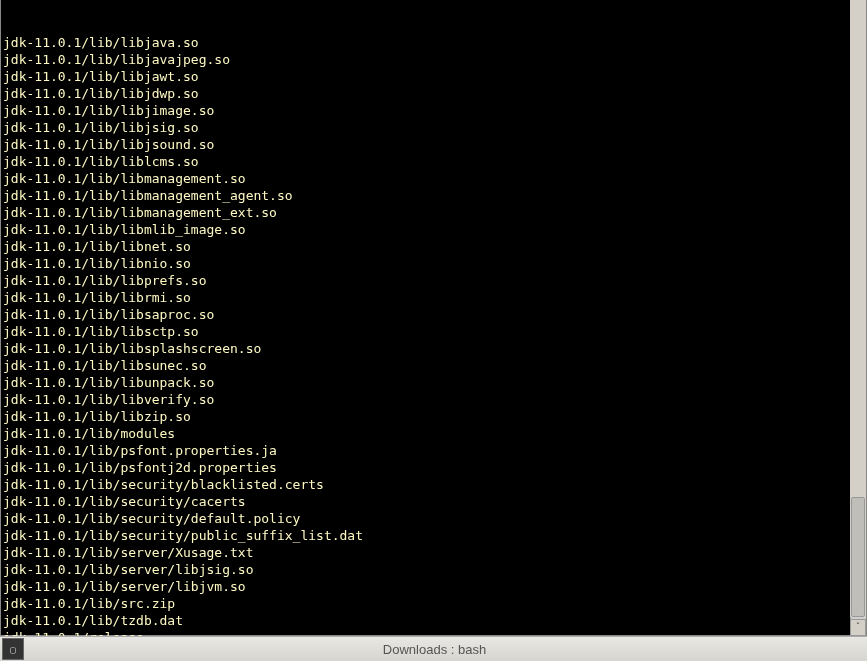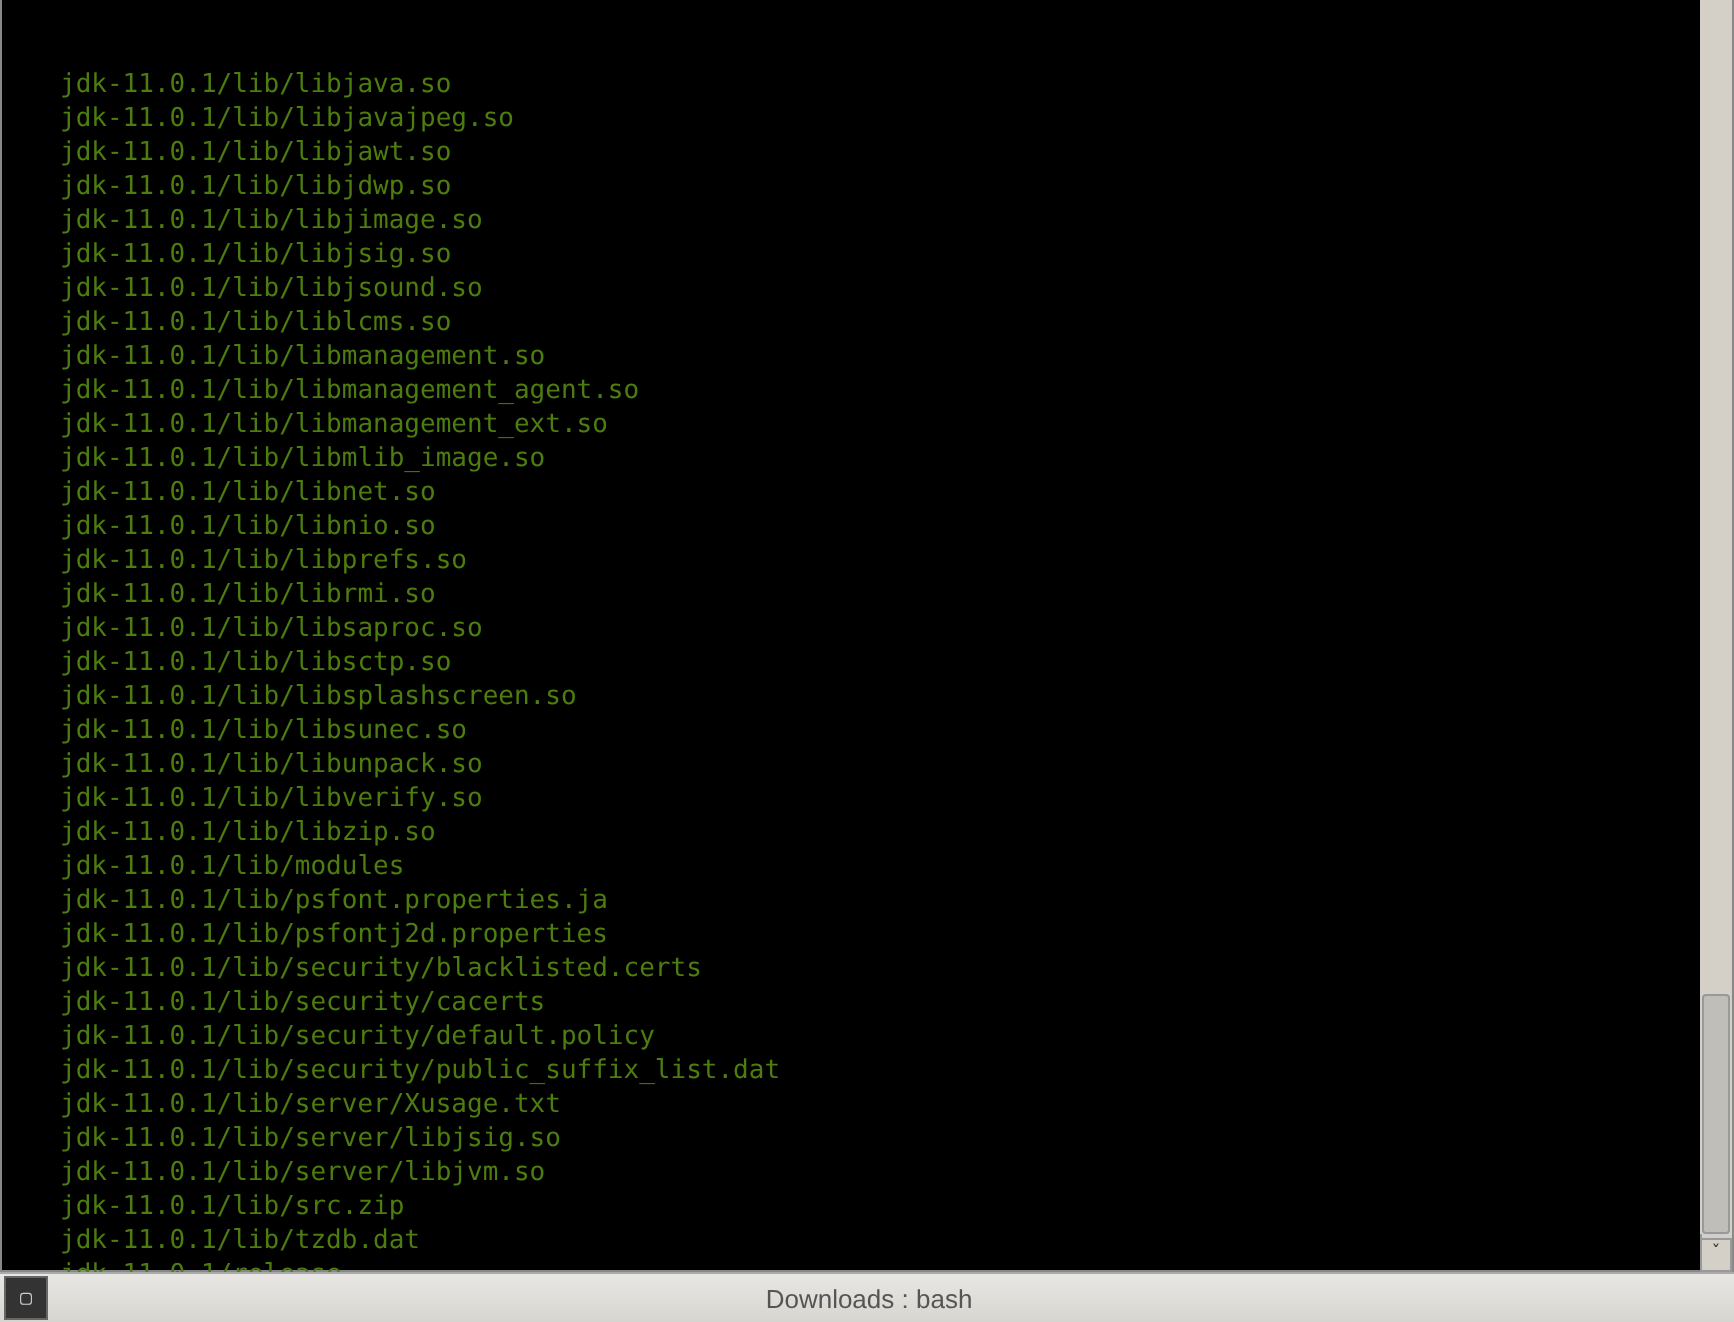--- a/index.html
+++ b/index.html
@@ -25,23 +25,22 @@
       border: 1px solid #888;
       border-top: none;
     }
     .terminal-output {
       padding: 0 2px;
       color: #00ff00;
       white-space: pre;
       font-weight: normal;
     }
     .output-line {
-      color: #4d7c0f;
+      color: #fef9c3;
       height: 17px;
-      margin-left: 27px;
     }
     .prompt-line {
       color: #33ff33;
       height: 17px;
     }
     .prompt-user {
       color: #33ff33;
     }
     .cursor {
       display: inline-block;

